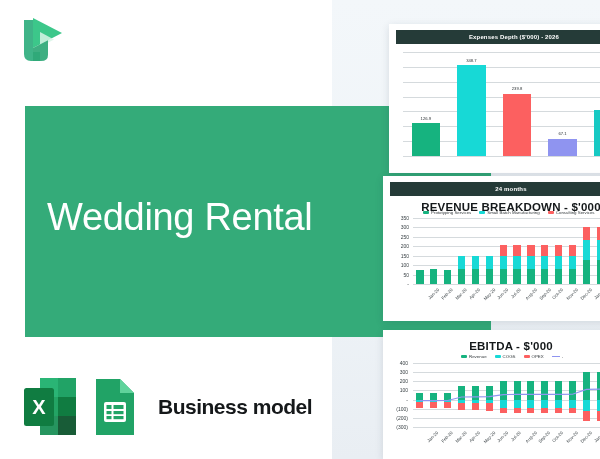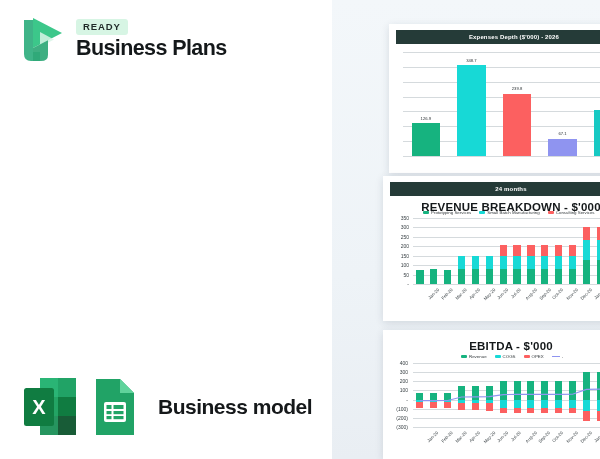--- a/index.html
+++ b/index.html
@@ -107,26 +107,25 @@
 
   <div class="brand">
     <div class="logo-mark">
       <svg width="45" height="50" viewBox="0 0 45 50" xmlns="http://www.w3.org/2000/svg">
         <path d="M4 6 L4 40 Q4 47 11 47 L20 47 L20 38 L13 38 L13 6 Z" fill="#3fb488"></path>
         <path d="M13 4 L42 19 L13 34 Z" fill="#3cc78a"></path>
         <path d="M20 18 L34 25.5 L20 33 Z" fill="#d8f4e6" opacity=".85"></path>
         <path d="M13 34 L28 26.2 L28 41 Q28 47 21 47 L13 47 Z" fill="#2fa877" opacity=".92"></path>
       </svg>
     </div>
-    <div class="brand-text">
-      <span class="ready-badge">READY</span>
-      <span class="brand-name">Business Plans</span>
-    </div>
-  </div>
-
+  </div>
+
+  <div class="hero">
+    <div class="hero-title">Wedding Rental</div>
+  </div>
 
   <div class="footer">
     <div class="icon-excel">
       <svg width="56" height="62" viewBox="0 0 56 62" xmlns="http://www.w3.org/2000/svg">
         <rect x="18" y="2" width="36" height="19" fill="#21a366"></rect>
         <rect x="18" y="21" width="36" height="19" fill="#107c41"></rect>
         <rect x="18" y="40" width="36" height="19" fill="#185c37"></rect>
         <rect x="18" y="2" width="18" height="57" fill="#33c481" opacity=".55"></rect>
         <rect x="2" y="12" width="30" height="38" rx="2.5" fill="#107c41"></rect>
         <text x="17" y="38" font-family="Liberation Sans, sans-serif" font-size="20" font-weight="700" fill="#ffffff" text-anchor="middle">X</text>

